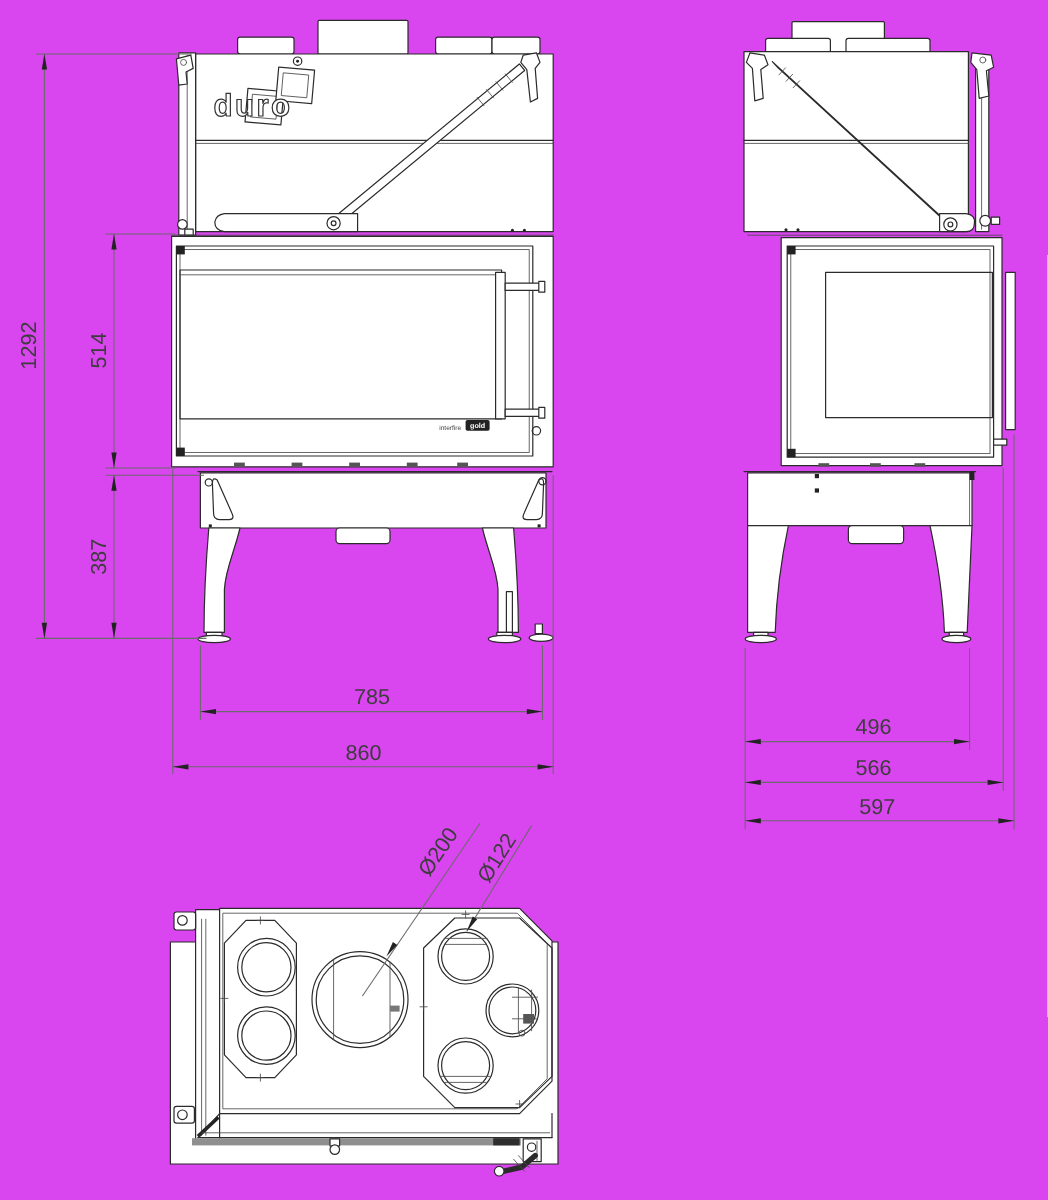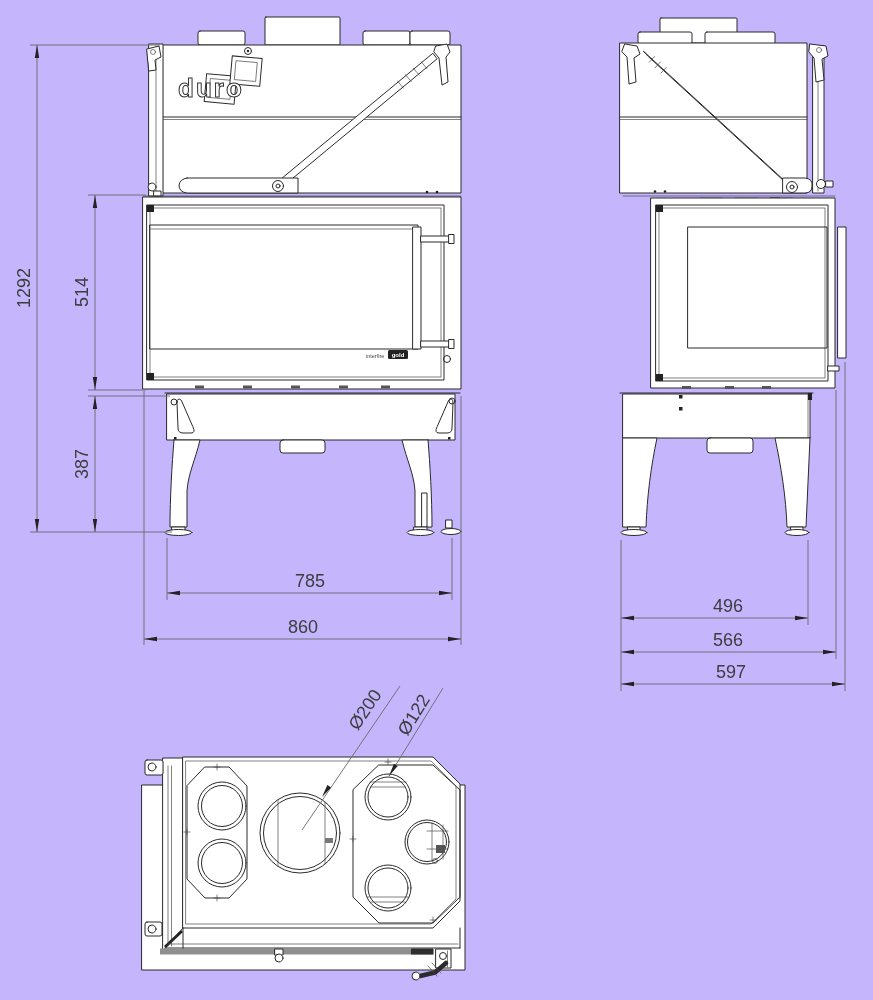--- a/index.html
+++ b/index.html
@@ -1,16 +1,16 @@
 <!DOCTYPE html>
 <html><head>
 <meta charset="utf-8">
 <style>
   html,body { margin:0; padding:0; background:#ffffff; }
-  .canvas { position:relative; width:873px; height:1000px; background:#c4b5fd; overflow:hidden;
+  .canvas { position:relative; width:873px; height:1000px; background:#d946ef; overflow:hidden;
             font-family:"Liberation Sans", sans-serif; }
   svg { position:absolute; left:0; top:0; }
   .ln   { fill:#ffffff; stroke:#2b2b2b; stroke-width:1; stroke-linejoin:round; stroke-linecap:round; }
   .nf   { fill:none; stroke:#2b2b2b; stroke-width:1; stroke-linejoin:round; stroke-linecap:round; }
   .thin { fill:none; stroke:#4a4a4a; stroke-width:0.7; stroke-linecap:round; }
   .dim  { fill:none; stroke:#6a6a6a; stroke-width:0.9; stroke-linecap:butt; }
   .arr  { fill:#222; stroke:none; }
   .slot { fill:#7b7b7b; stroke:none; }
   .dark { fill:#222; stroke:none; }
   .mid  { fill:#555; stroke:none; }

